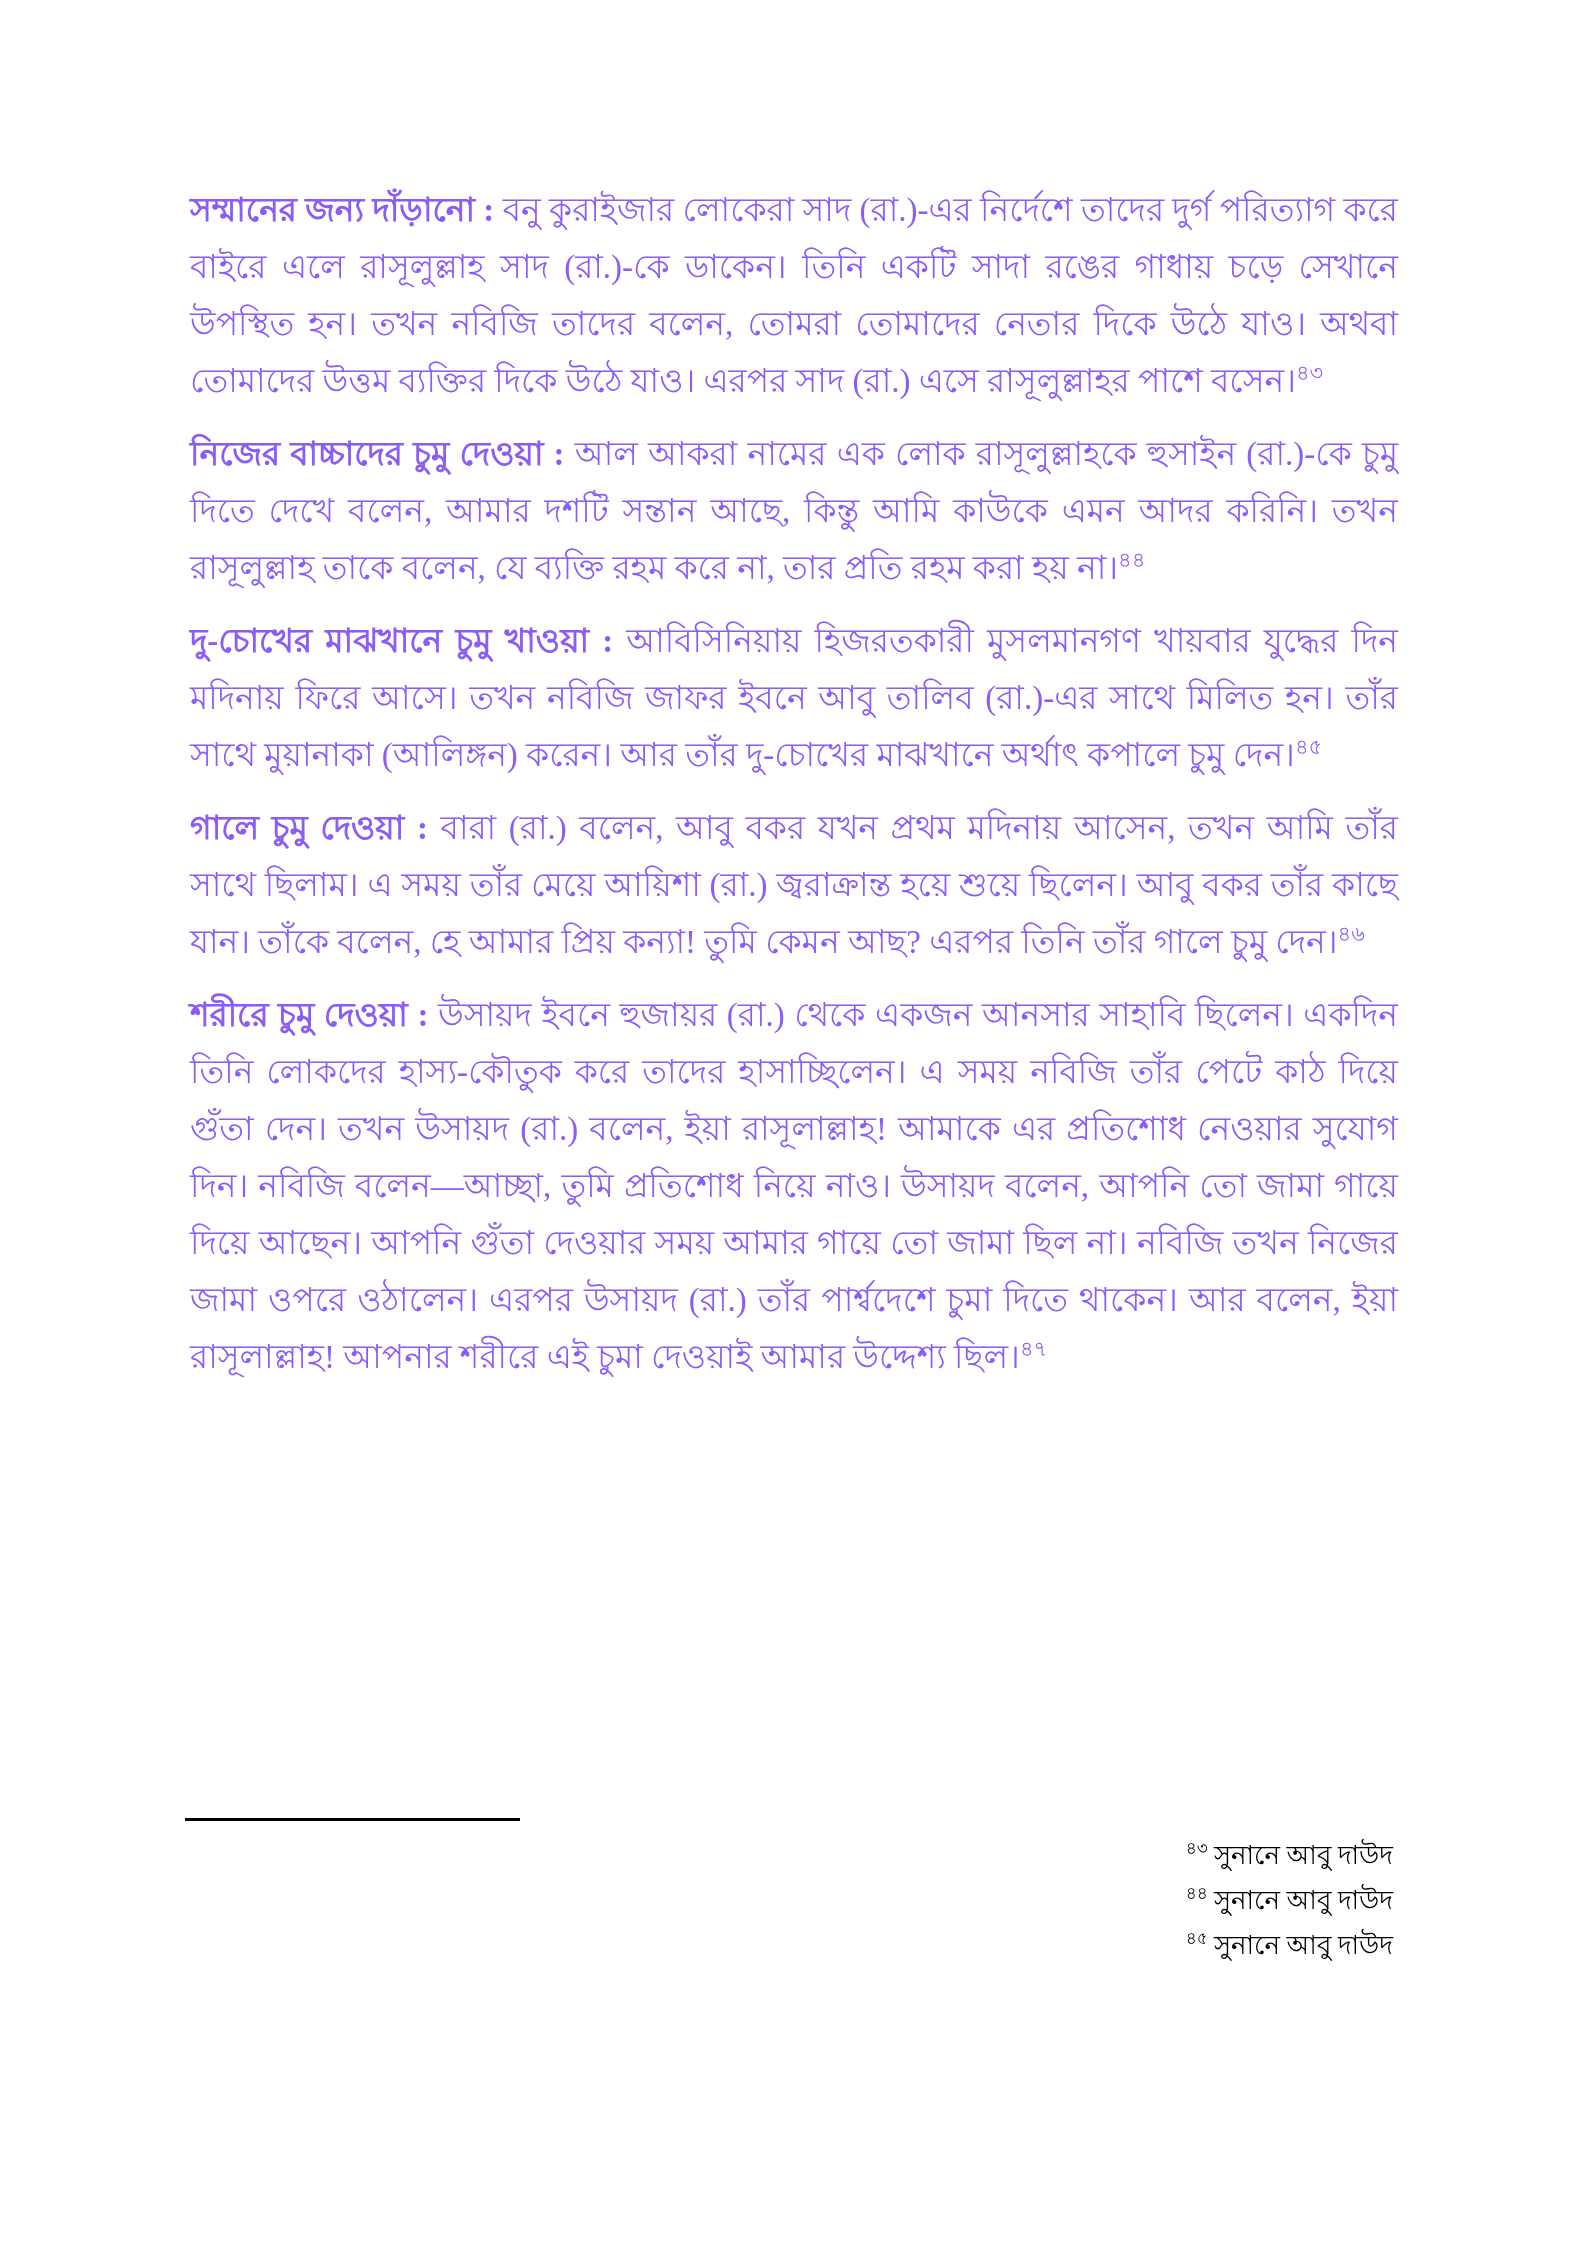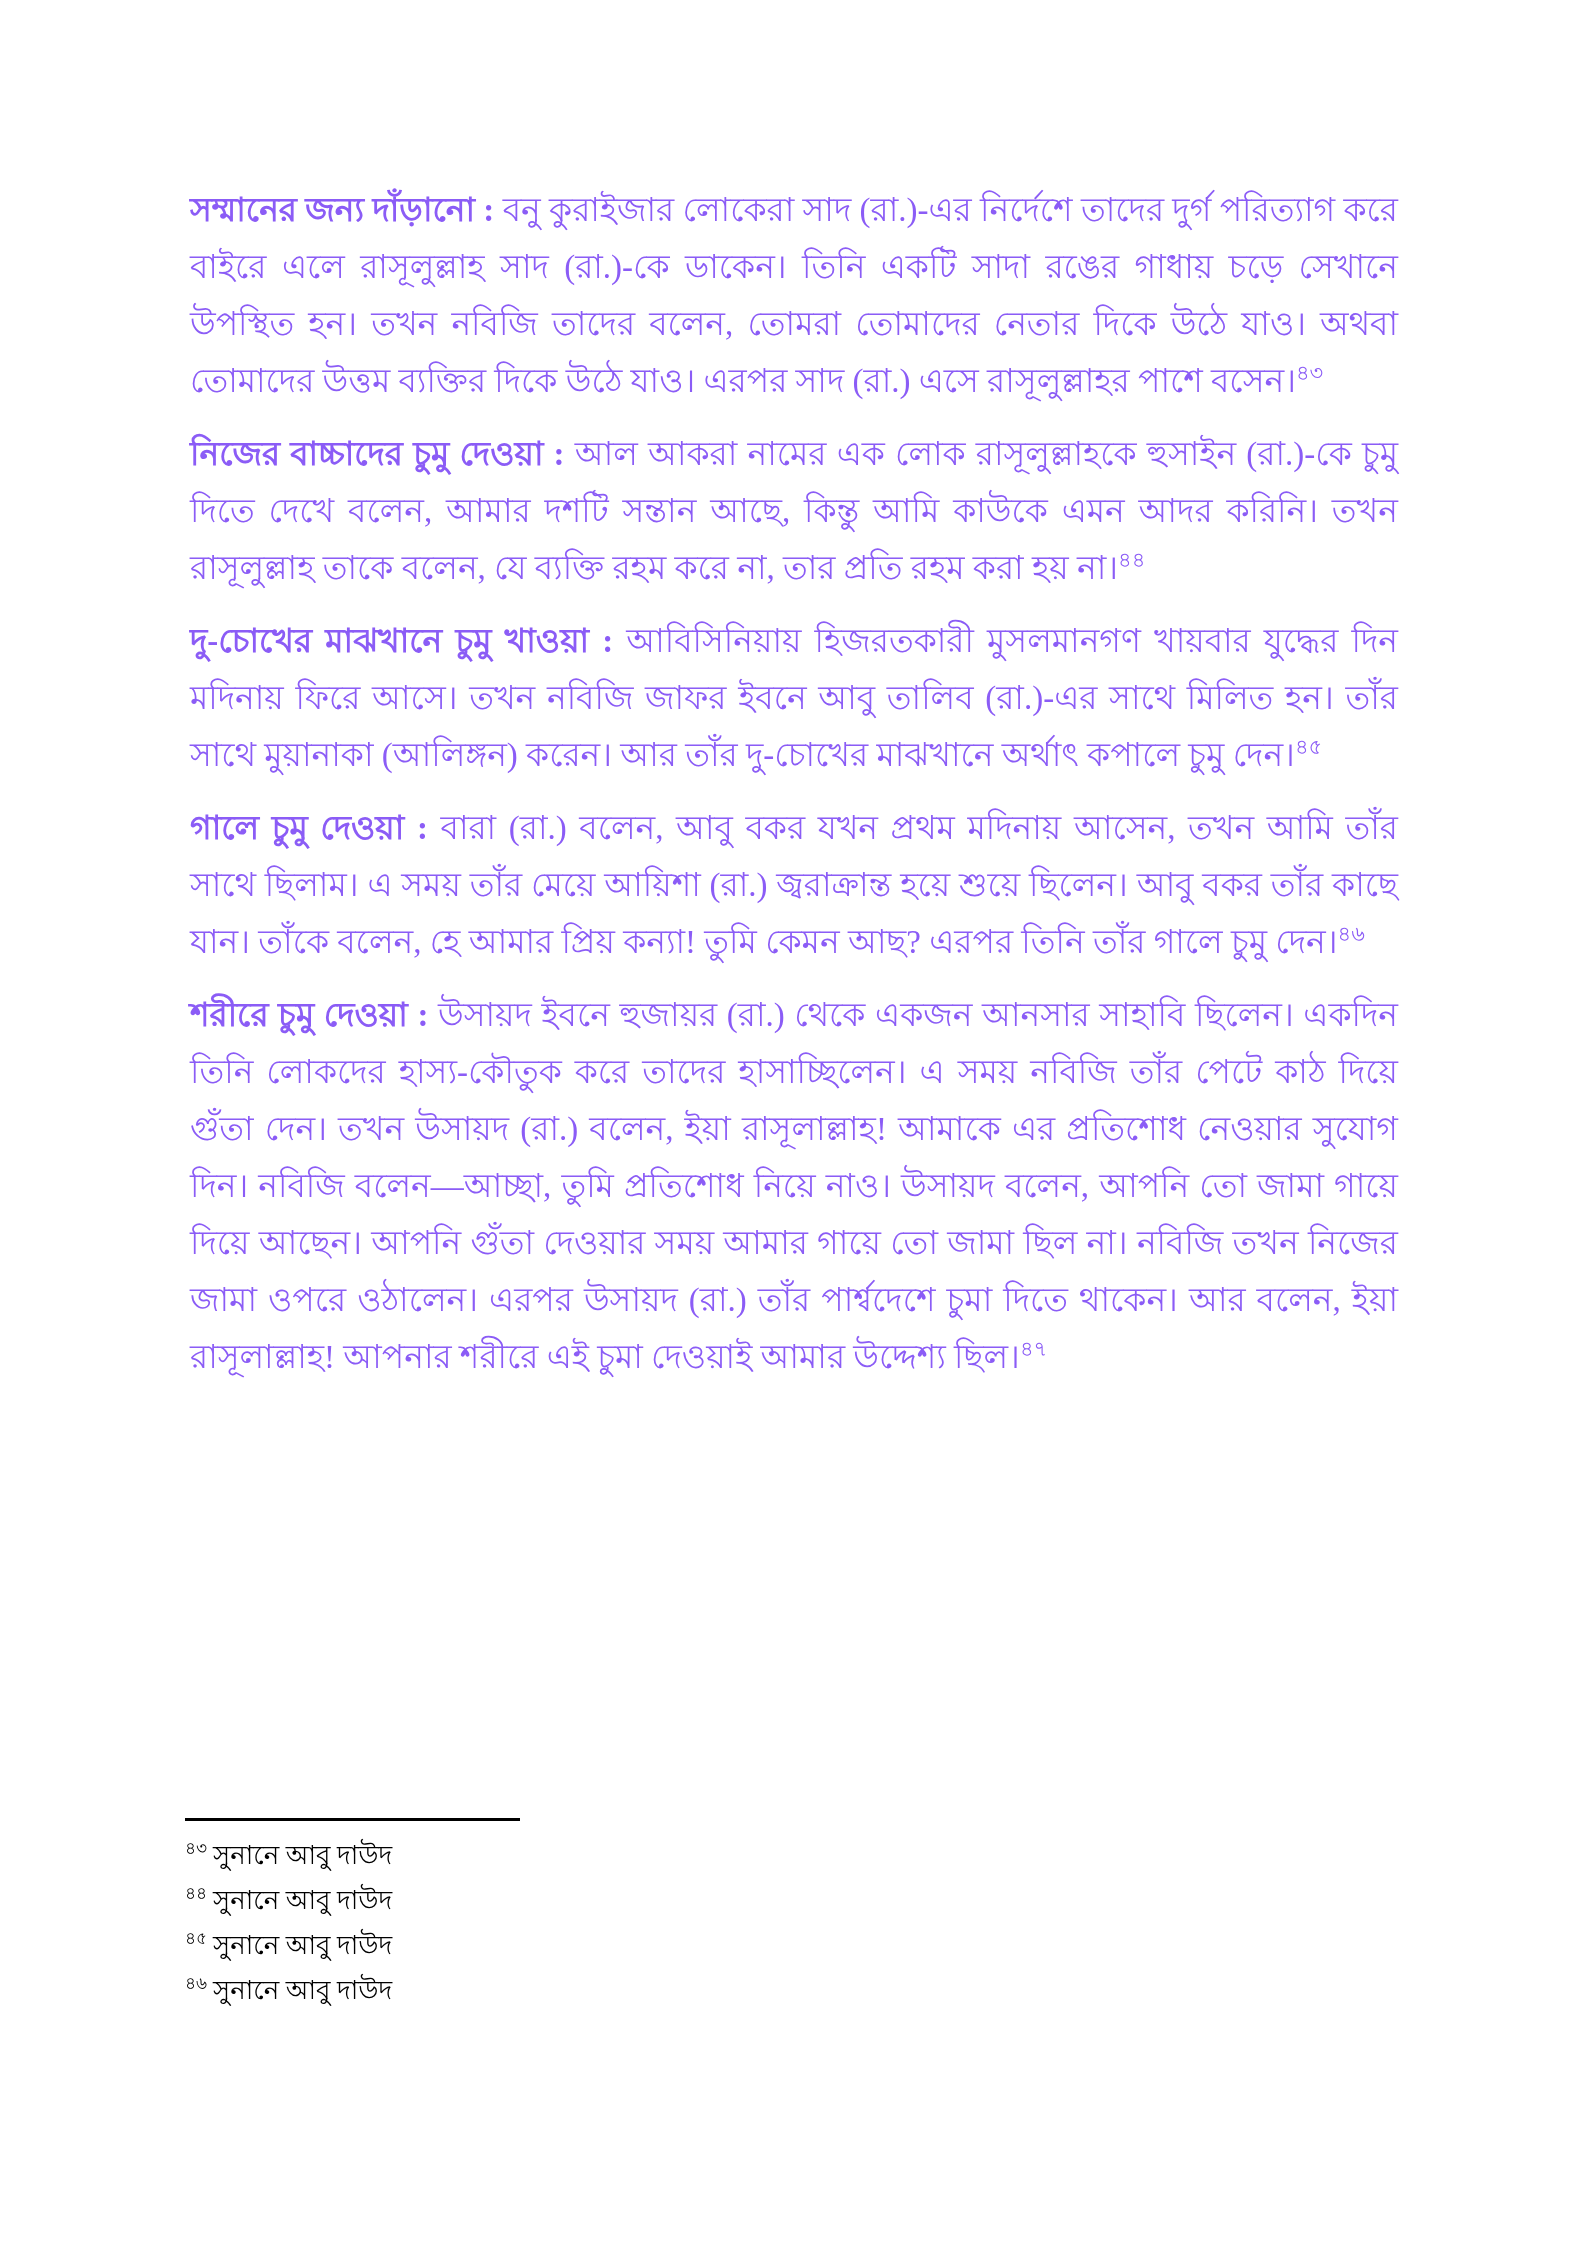--- a/index.html
+++ b/index.html
@@ -48,20 +48,21 @@
   .fn-rule {
     width: 335px;
     height: 0;
     border-top: 3px solid #000000;
     margin: 0 0 12px 0;
   }
   .fn-line {
     font-size: 26px;
     line-height: 45px;
     color: #000000;
+    text-align: right;
   }
   .fn-num {
     font-size: 17px;
     vertical-align: super;
     line-height: 0;
     margin-right: 6px;
   }
 </style>
 </head>
 <body>
@@ -85,17 +86,16 @@
 
   <section class="footnotes">
     <div class="fn-rule"></div>
 
     <div class="fn-line"><sup class="fn-num">৪৩</sup><span>সুনানে আবু দাউদ</span></div>
 
     <div class="fn-line"><sup class="fn-num">৪৪</sup><span>সুনানে আবু দাউদ</span></div>
 
     <div class="fn-line"><sup class="fn-num">৪৫</sup><span>সুনানে আবু দাউদ</span></div>
 
-    <div class="fn-line"><sup class="fn-num">৪৬</sup><span>সুনানে আবু দাউদ</span></div>
 
   </section>
 
 </div>
 
 </body></html>

